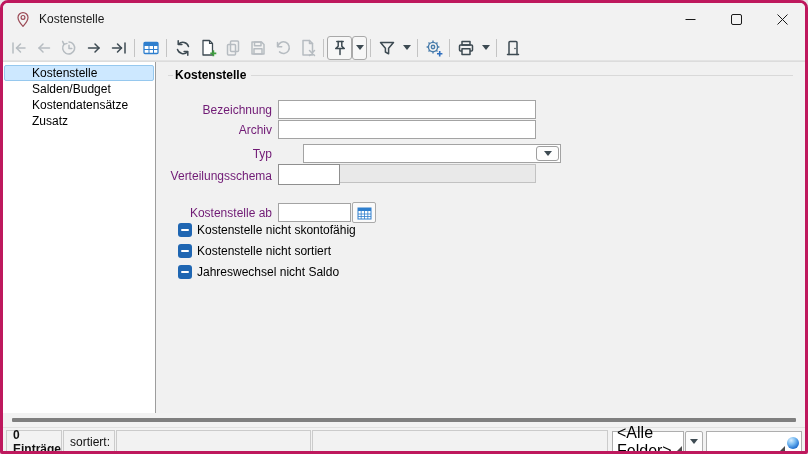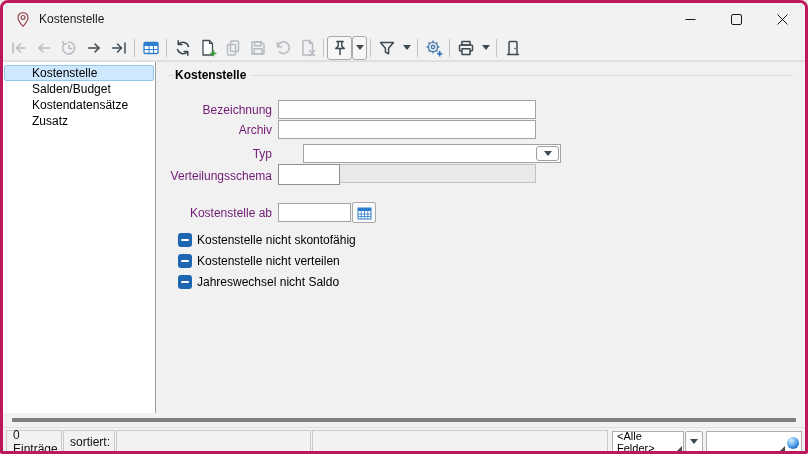--- a/index.html
+++ b/index.html
@@ -53,26 +53,26 @@
   .cb-row{display:flex;align-items:center;margin:0 0 7px 10px;height:14px;}
   .checkbox{width:14px;height:14px;border-radius:3px;background:#1f66b2;position:relative;flex:0 0 auto;}
   .checkbox .dash{position:absolute;left:3px;top:6px;width:8px;height:2px;background:#fff;border-radius:1px;}
   .cb-label{margin-left:5px;}
   
   .splitter-area{height:14px;background:#f2f2f2;display:flex;align-items:center;}
   .splitter-bar{height:4px;background:#7f7f7f;margin:0 9px;flex:1;border-radius:1px;}
   
   .statusbar{height:28px;display:flex;align-items:center;padding:0 3px;background:#f2f2f2;border-top:1px solid #e0e0e0;}
   .sb-cell{height:23px;border:1px solid #cbcbcb;background:#f2f2f2;display:flex;align-items:center;padding:0 6px;margin-right:1px;flex:0 0 auto;color:#111;}
-  .sb-c1{width:56px;}
+  .sb-c1{width:56px;font-weight:bold;}
   .sb-c2{width:52px;}
   .sb-c3{width:195px;}
   .sb-c4{width:296px;}
   .sb-combo{margin-left:3px;height:22px;display:flex;align-items:center;flex:0 0 auto;}
-  .sb-combo-text{width:72px;height:22px;background:#fff;border:1px solid #aeaeae;font-size:11px;padding:0 4px;display:flex;align-items:center;position:relative;}
+  .sb-combo-text{width:72px;height:22px;background:#fff;border:1px solid #aeaeae;font-size:16px;padding:0 4px;display:flex;align-items:center;position:relative;}
   .grip{position:absolute;right:1px;bottom:1px;width:0;height:0;border-left:5px solid transparent;border-bottom:5px solid #4a4a4a;}
   .sb-combo-btn{width:18px;height:22px;margin-left:1px;border:1px solid #aeaeae;border-radius:2px;background:#fdfdfd;display:flex;align-items:center;justify-content:center;}
   .sb-search{margin-left:3px;width:97px;height:22px;background:#fff;border:1px solid #aeaeae;position:relative;display:flex;align-items:center;}
   .sb-search input{border:none;outline:none;background:transparent;width:78px;height:18px;font:12px "Liberation Sans","DejaVu Sans",sans-serif;padding:0 3px;}
   .ball{position:absolute;right:2px;top:5px;width:12px;height:12px;border-radius:50%;
         background:radial-gradient(circle at 35% 28%,#d9eeff 0%,#7cbdf2 35%,#2a78d4 70%,#14509c 100%);}
 </style>
 </head>
 <body>
 
@@ -306,31 +306,31 @@
             <line x1="1" y1="8" x2="14" y2="8" stroke="#2f7fce" stroke-width="0.8"></line>
             <line x1="1" y1="10.5" x2="14" y2="10.5" stroke="#2f7fce" stroke-width="0.8"></line>
             <line x1="4.2" y1="5" x2="4.2" y2="13" stroke="#2f7fce" stroke-width="0.8"></line>
             <line x1="7.5" y1="5" x2="7.5" y2="13" stroke="#2f7fce" stroke-width="0.8"></line>
             <line x1="10.8" y1="5" x2="10.8" y2="13" stroke="#2f7fce" stroke-width="0.8"></line>
           </svg>
         </span>
       </div>
 
 
-      <div class="cb-row" style="margin-top:10px;">
+      <div class="cb-row" style="margin-top:0;">
         <span class="checkbox">
             <span class="dash"></span>
           </span>
         <span class="cb-label">Kostenstelle nicht skontofähig</span>
       </div>
       <div class="cb-row">
         <span class="checkbox">
             <span class="dash"></span>
           </span>
-        <span class="cb-label">Kostenstelle nicht verteilen</span>
+        <span class="cb-label">Kostenstelle nicht sortiert</span>
       </div>
       <div class="cb-row">
         <span class="checkbox">
             <span class="dash"></span>
           </span>
         <span class="cb-label">Jahreswechsel nicht Saldo</span>
       </div>
 
     </div>
   </div>

